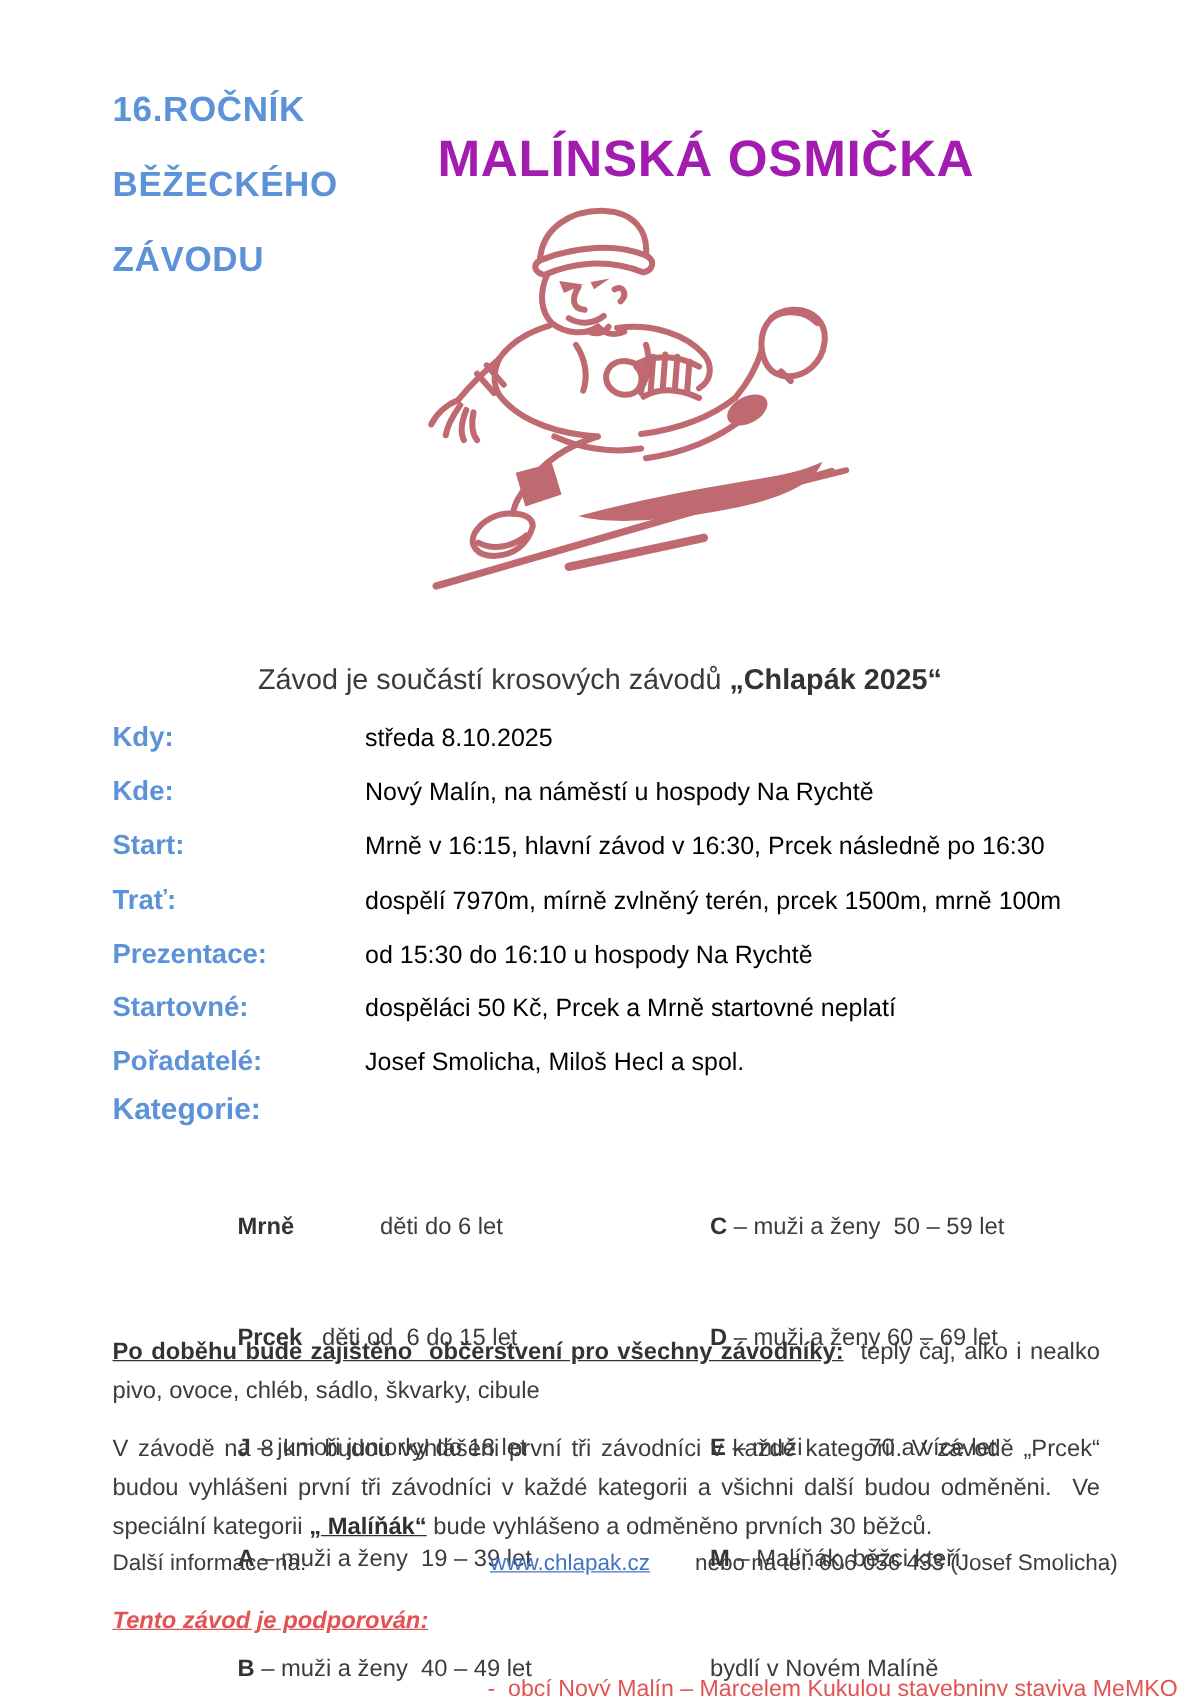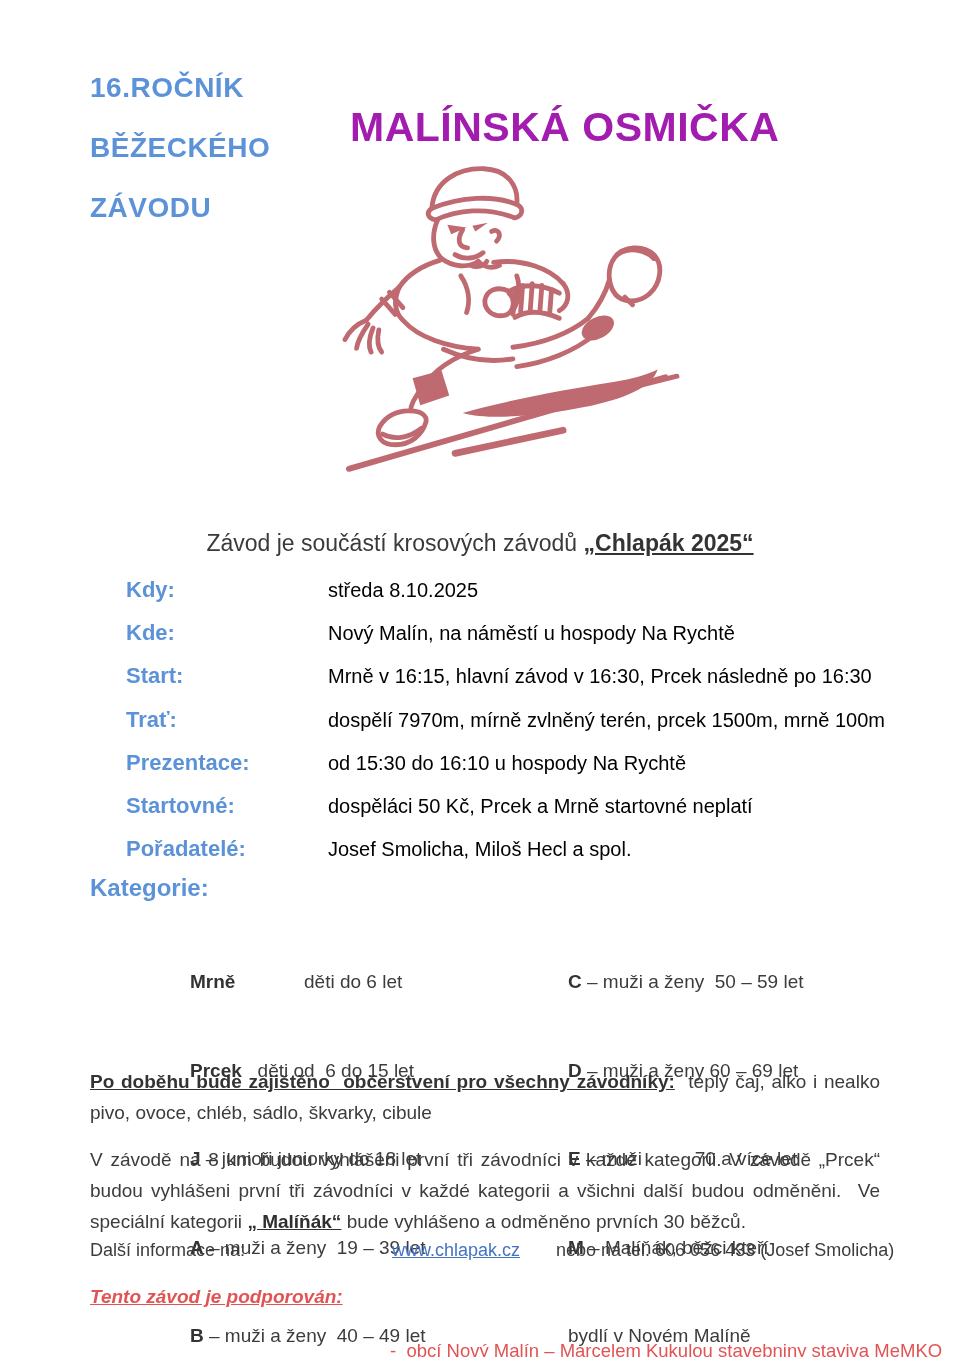--- a/index.html
+++ b/index.html
@@ -11,23 +11,23 @@
   
   .edition{ position:absolute; left:90px; top:58px; color:#5b92d8; font-weight:bold;
             font-size:28px; line-height:60px; letter-spacing:0.5px; }
   .title{ position:absolute; left:350px; top:92px; color:#a21caf; font-weight:bold;
           font-size:41px; letter-spacing:0.5px; white-space:nowrap;margin-top:12px; }
   
   .illu{ position:absolute; left:318px; top:158px; width:386px; height:338px; }
   
   .subtitle{ position:absolute; left:0; right:0; top:530px; text-align:center;
              font-size:23px; color:#3a3a3a; }
-  .subtitle b{ color:#333;text-decoration:underline; }
-  
-  .details{ position:absolute; left:90px; top:577px; width:790px;margin-left:36px; }
+  .subtitle b{ color:#333; }
+  
+  .details{ position:absolute; left:90px; top:577px; width:790px; }
   .detail-row{ height:43.2px; display:flex; align-items:baseline; }
   .detail-row dt{ flex:0 0 202px; color:#5b92d8; font-weight:bold; font-size:22px; }
   .detail-row dd{ font-size:20px; color:#000000; white-space:pre; }
   
   .cat-heading{ position:absolute; left:90px; top:874px; color:#5b92d8;
                 font-weight:bold; font-size:24px; }
   .cat-col{ position:absolute; top:908px; font-size:19px; line-height:29.5px;
             color:#3c3c3c; white-space:pre; }
   .cat-left{ left:190px; }
   .cat-right{ left:568px; }

